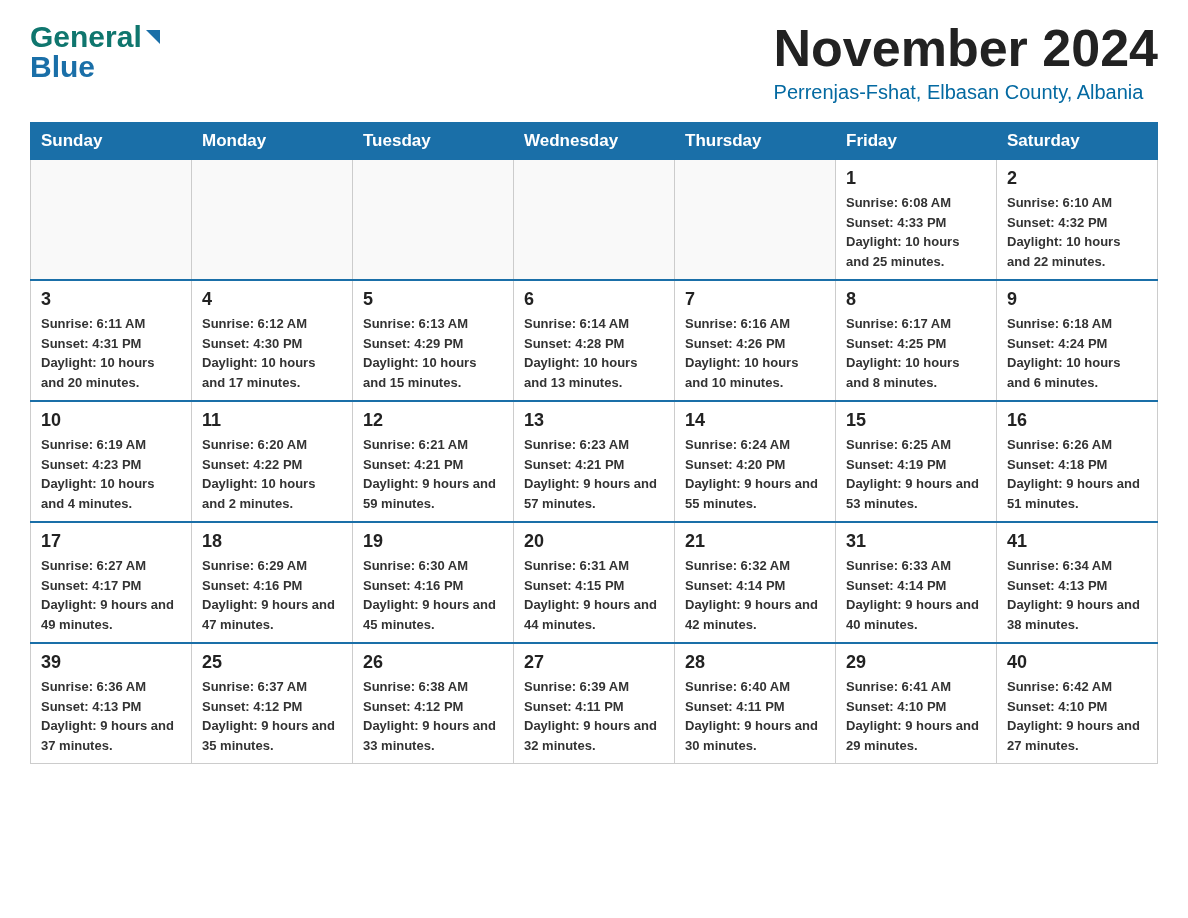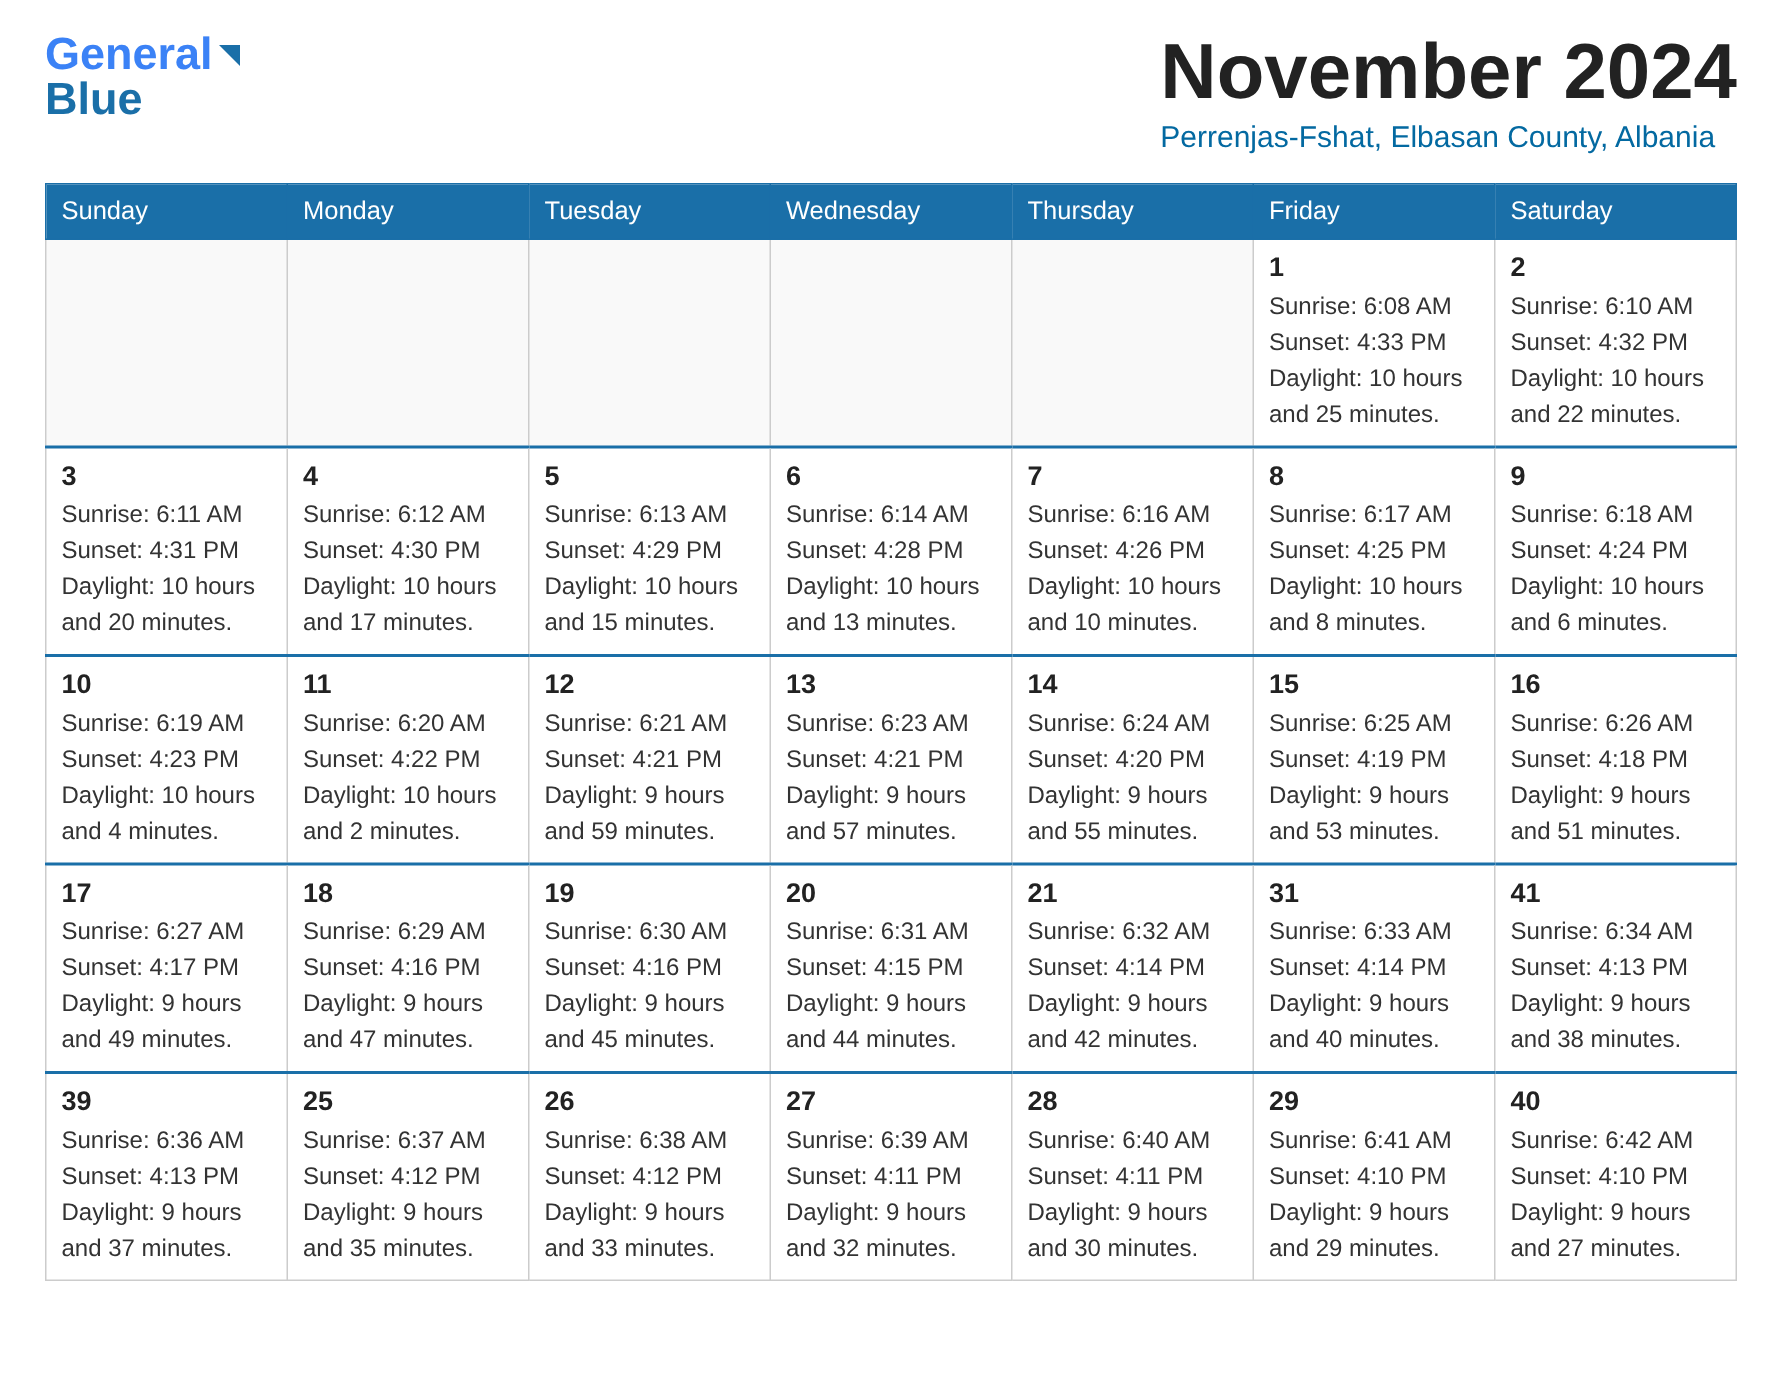--- a/index.html
+++ b/index.html
@@ -37,60 +37,61 @@
     }
     .calendar {
       width: 100%;
       border-collapse: collapse;
       border: 1px solid #aaa;
     }
     .calendar th {
       background-color: #1a6fa8;
       color: #fff;
       font-size: 17px;
-      font-weight: normal;
+      font-weight: bold;
       padding: 8px 10px;
       text-align: left;
       border: 1px solid #1a6fa8;
     }
     .calendar td {
       vertical-align: top;
       padding: 8px 10px;
       border: 1px solid #ccc;
       width: 14.28%;
       min-height: 110px;
       font-size: 13px;
       color: #333;
     }
     .day-number {
       font-size: 18px;
       font-weight: bold;
       color: #222;
       margin-bottom: 4px;
     }
     .day-info {
-      font-size: 16px;
+      font-size: 13px;
       color: #333;
       line-height: 1.5;
+      font-weight: bold;
     }
     .empty-cell {
       background: #f9f9f9;
     }
     .row-divider td {
       border-top: 2px solid #1a6fa8;
     }
     
     .logo-wrapper {
       display: flex;
       align-items: center;
     }
     .logo-text-general {
       font-size: 30px;
       font-weight: bold;
-      color: #3b82f6;
+      color: #0f766e;
     }
     .logo-arrow {
       display: inline-block;
       position: relative;
       top: 2px;
     }
     .logo-row2 {
       color: #1a6fa8;
       font-size: 30px;
       font-weight: bold;

